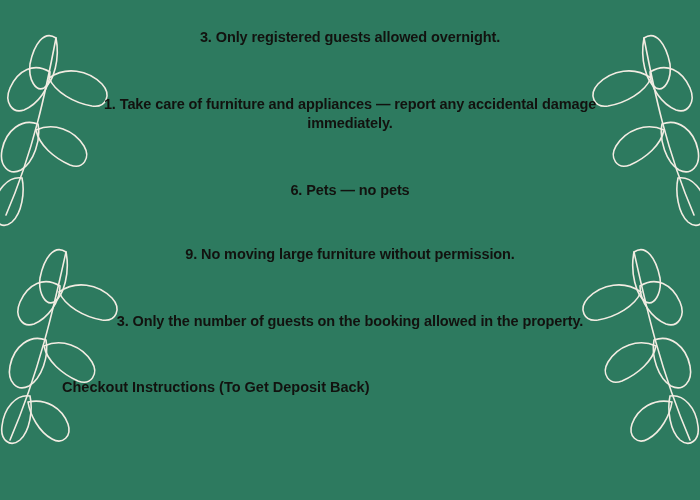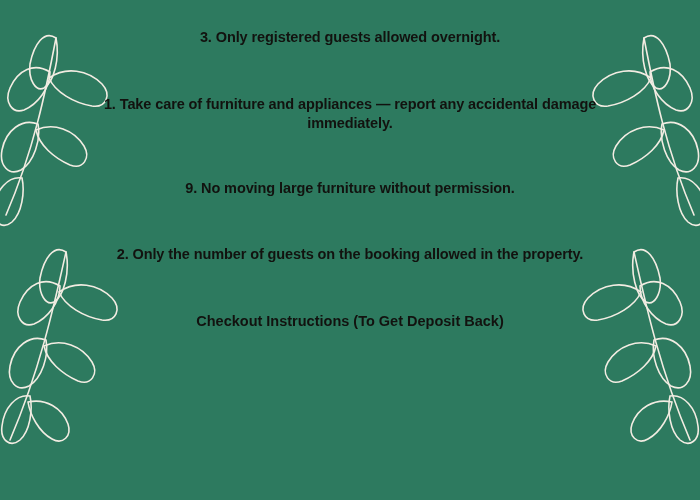--- a/index.html
+++ b/index.html
@@ -52,21 +52,21 @@
   }
   .r1 { margin-top: 8px; }
   .r2 { margin-top: 45px; }
   .r3 { margin-top: 47px; }
   .r4 { margin-top: 47px; }
   .r5 { margin-top: 45px; }
   .r6 { margin-top: 47px; }
   .heading {
     margin-top: 47px;
     width: 100%;
-    text-align: center;
+    text-align: left;
     color: #12120f;
     font-weight: bold;
     font-size: 14.5px;
     line-height: 1.35;
   }
 </style>
 </head>
 <body>
 
 <div id="page">
@@ -111,19 +111,20 @@
       <path d="M46 340 C 30 334, 14 346, 10 366 C 7 382, 17 392, 29 386 C 42 378, 49 356, 46 340 Z"></path>
       <path d="M44 346 C 62 338, 82 346, 92 362 C 99 374, 91 386, 78 381 C 62 374, 47 361, 44 346 Z"></path>
       <path d="M30 396 C 16 394, 4 408, 2 426 C 0 440, 10 448, 20 440 C 30 431, 33 410, 30 396 Z"></path>
       <path d="M28 402 C 46 398, 62 408, 68 424 C 72 436, 63 445, 52 439 C 39 432, 30 415, 28 402 Z"></path>
     </g>
   </svg>
 
   <div id="content">
     <div class="rule r1">3. Only registered guests allowed overnight.</div>
     <div class="rule r3">1. Take care of furniture and appliances — report any accidental damage immediately.</div>
+    <div class="rule r4">6. Pets — no pets</div>
     <div class="rule r5">9. No moving large furniture without permission.</div>
-    <div class="rule r6">2. Only the number of guests on the booking allowed in the property.</div>
+    <div class="rule r6">3. Only the number of guests on the booking allowed in the property.</div>
     <div class="heading">Checkout Instructions (To Get Deposit Back)</div>
 
   </div>
 
 </div>
 
 </body></html>

